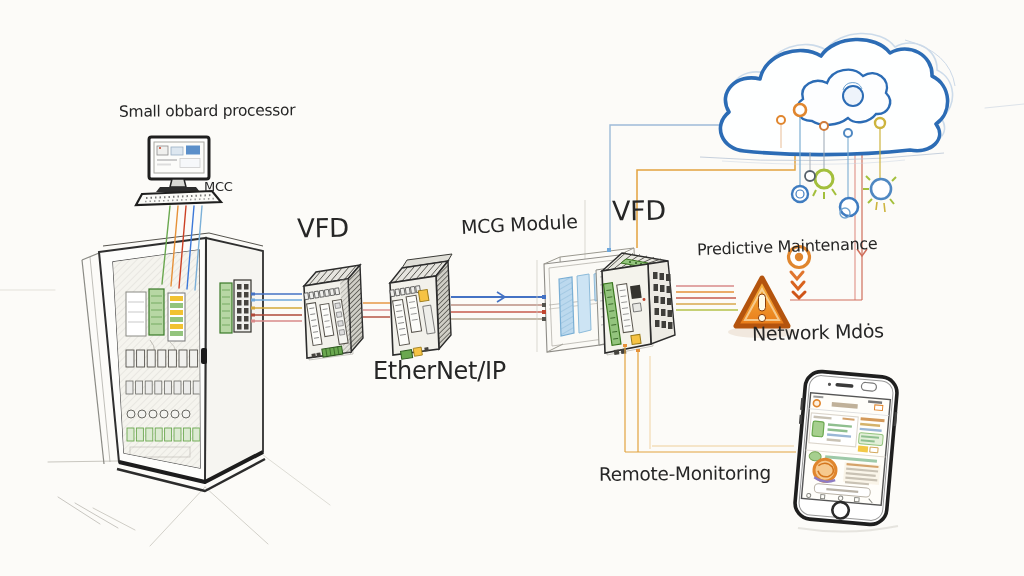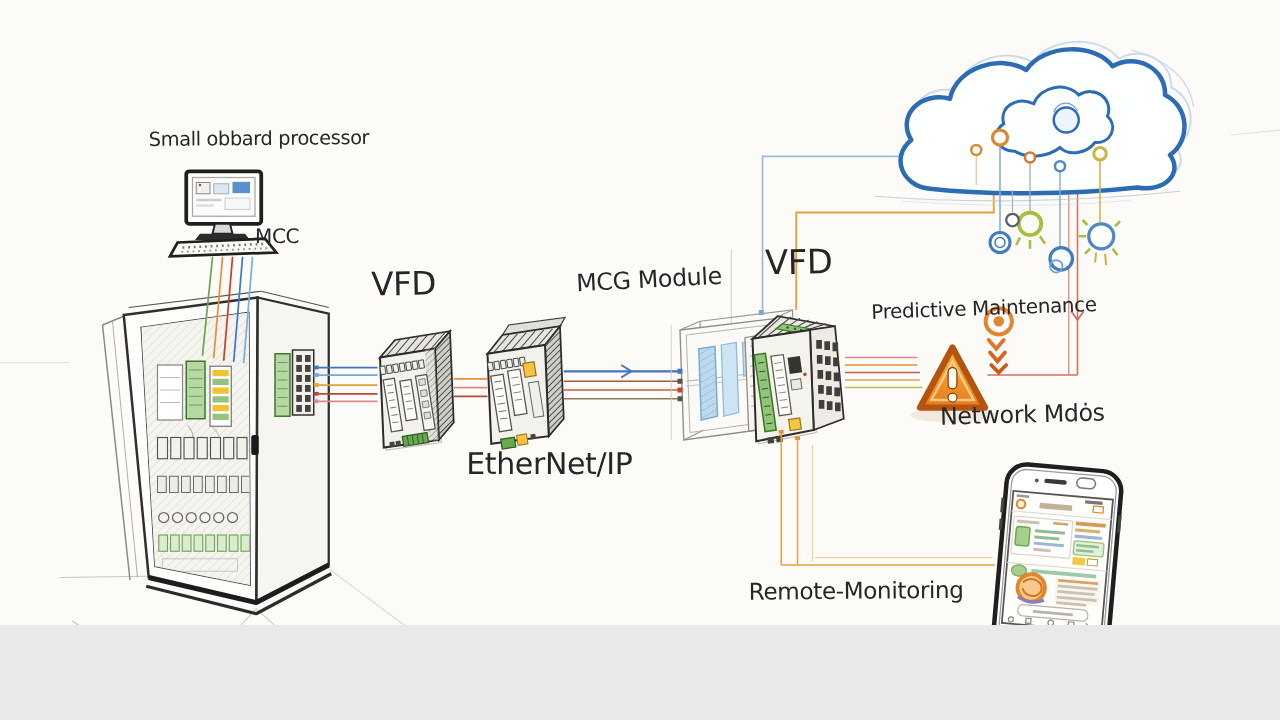--- a/index.html
+++ b/index.html
@@ -1,21 +1,21 @@
 <!DOCTYPE html>
 <html><head>
 <meta charset="utf-8">
 <style>
   html,body{margin:0;padding:0;background:#e9e9e9;}
-  .canvas{position:relative;width:1024px;height:500px;background:#fcfbf8;overflow:hidden;
+  .canvas{position:relative;width:1024px;height:576px;background:#fcfbf8;overflow:hidden;
           font-family:"DejaVu Sans",sans-serif;}
   .canvas svg{position:absolute;left:0;top:0;}
   .hand{position:absolute;white-space:nowrap;color:#262626;letter-spacing:-0.3px;}
   .h-sm{font-size:15.5px;}
-  .h-xs{font-size:16px;text-align:right;}
+  .h-xs{font-size:13px;text-align:right;}
   .h-lg{font-size:26px;}
   .h-xl{font-size:27px;}
   .h-md{font-size:19px;}
   .h-md2{font-size:24px;}
   .h-pm{font-size:16px;}
   .h-rm{font-size:18.5px;}
 </style>
 </head>
 <body>
 

